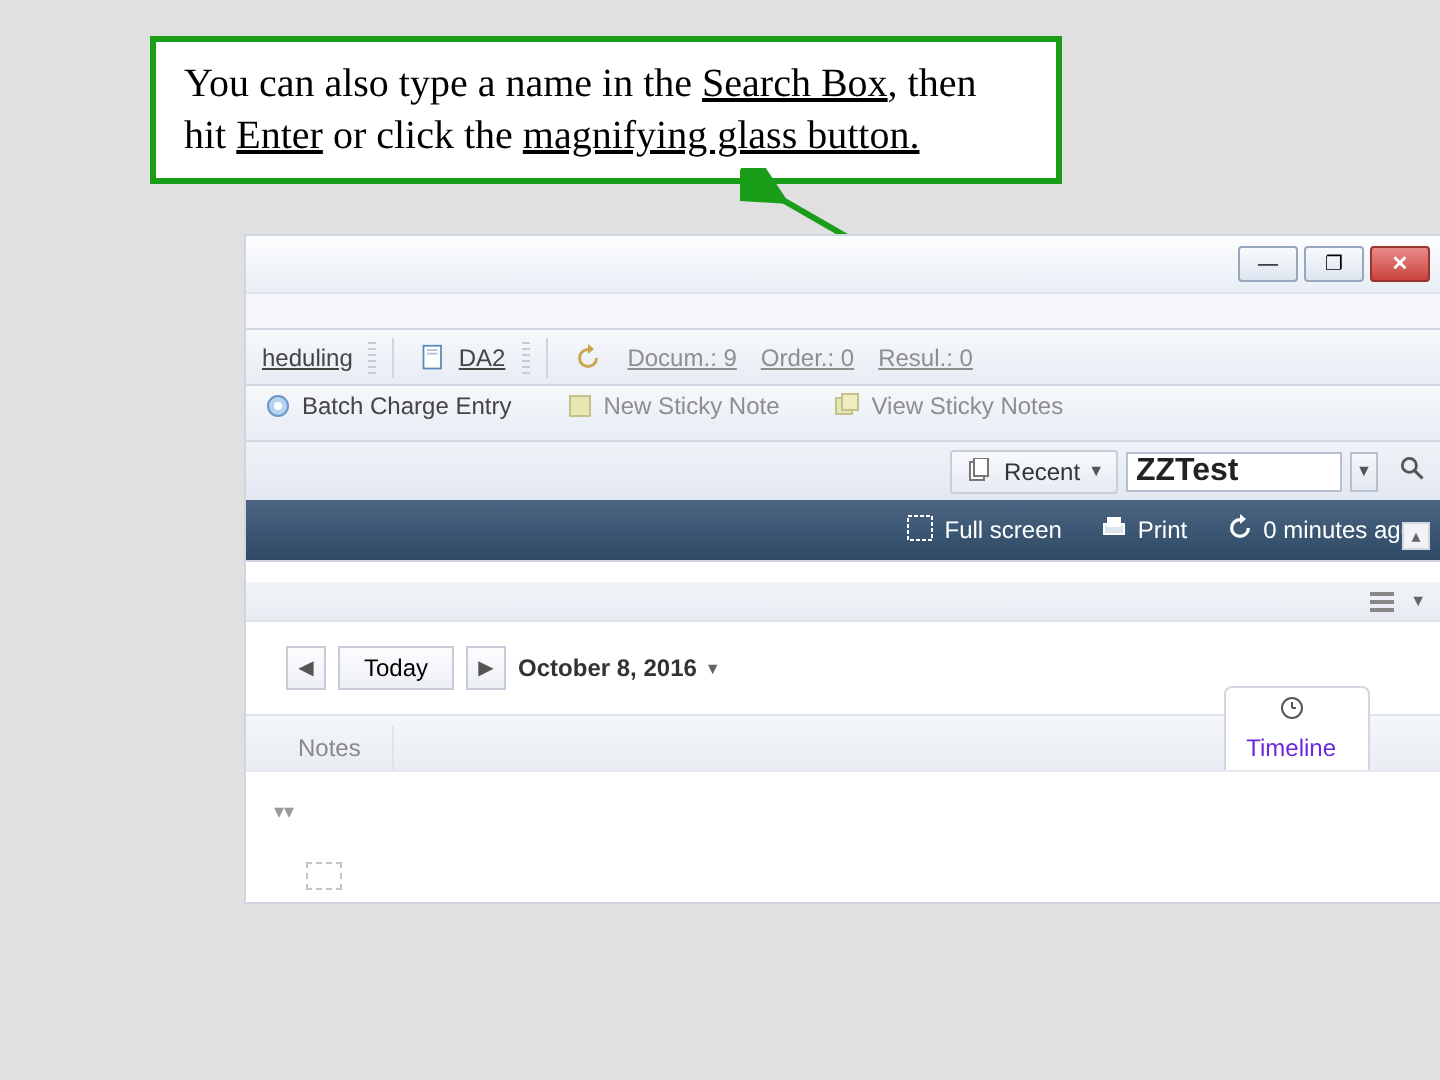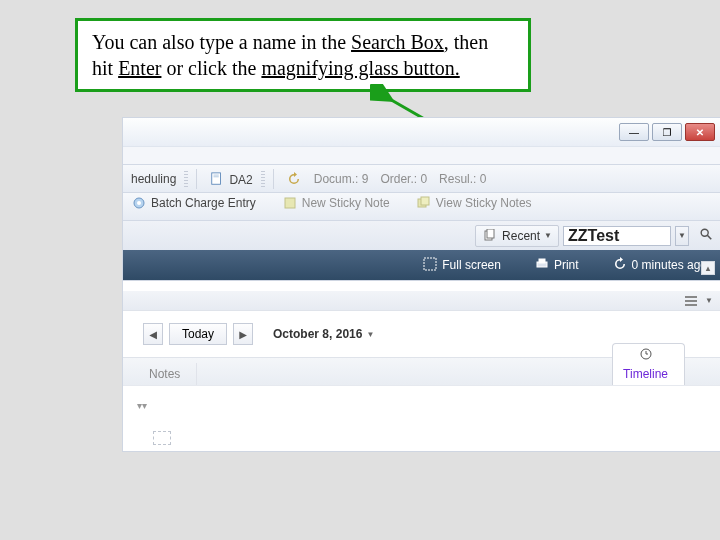--- a/index.html
+++ b/index.html
@@ -83,21 +83,21 @@
     width: 4px; height: 16px;
     background: repeating-linear-gradient(#c5cbd7, #c5cbd7 1px, transparent 1px, transparent 3px);
   }
   .sep { width:1px; height:20px; background:#d0d6e1; margin:0 4px; }
   .icon-box {
     width: 16px; height: 16px;
     display: inline-flex;
     align-items: center;
     justify-content: center;
   }
-  .toolbar1 .item { display:flex; align-items:flex-end; gap:4px; padding:2px 4px; }
+  .toolbar1 .item { display:flex; align-items:center; gap:4px; padding:2px 4px;text-decoration:underline; }
   .gray { color:#8e8e8e; }
 
   .toolbar2 {
     display: flex;
     align-items: flex-start;
     height: 28px;
     background: linear-gradient(#f6f8fb, #e7ecf4);
     border-top: 1px solid #d2d9e5;
     padding-left: 4px;
     gap: 18px;
@@ -144,21 +144,21 @@
     margin-left:4px;
   }
   .mag svg { width:14px; height:14px; }
 
   .bar-dark {
     height: 30px;
     background: linear-gradient(#4b6582, #2f4a65);
     display: flex;
     align-items: center;
     justify-content: flex-end;
-    gap: 34px;
+    gap: 19px;
     padding-right: 14px;
     color: #fff;
     font-size: 12px;
   }
   .bar-dark .item { display:flex; align-items:center; gap:5px; }
 
   .content {
     background: #fff;
     border-top: 1px solid #cfd6e2;
     padding-top: 4px;
@@ -181,21 +181,21 @@
   }
   .chev-btn {
     width:20px;height:22px;border:1px solid #c6ccd8;background:linear-gradient(#fdfdfe,#eceff5);
     display:flex;align-items:center;justify-content:center;
     font-size:10px;color:#555;
   }
   .today-btn {
     height:22px;border:1px solid #c6ccd8;background:linear-gradient(#fdfdfe,#eceff5);
     padding:0 12px;display:flex;align-items:center;
   }
-  .date-label { font-weight:bold; color:#333; margin-left:14px; display:flex; align-items:center; gap:4px;}
+  .date-label { font-weight:bold; color:#333; display:flex; align-items:center; gap:4px;}
   .tabs-row {
     display:flex;
     height:28px;
     background: linear-gradient(#f4f6f9,#e9edf3);
     border-top:1px solid #dfe3ea;
     align-items:flex-end;
     padding-left:16px;
   }
   .tab {
     padding:4px 16px 4px 10px;

